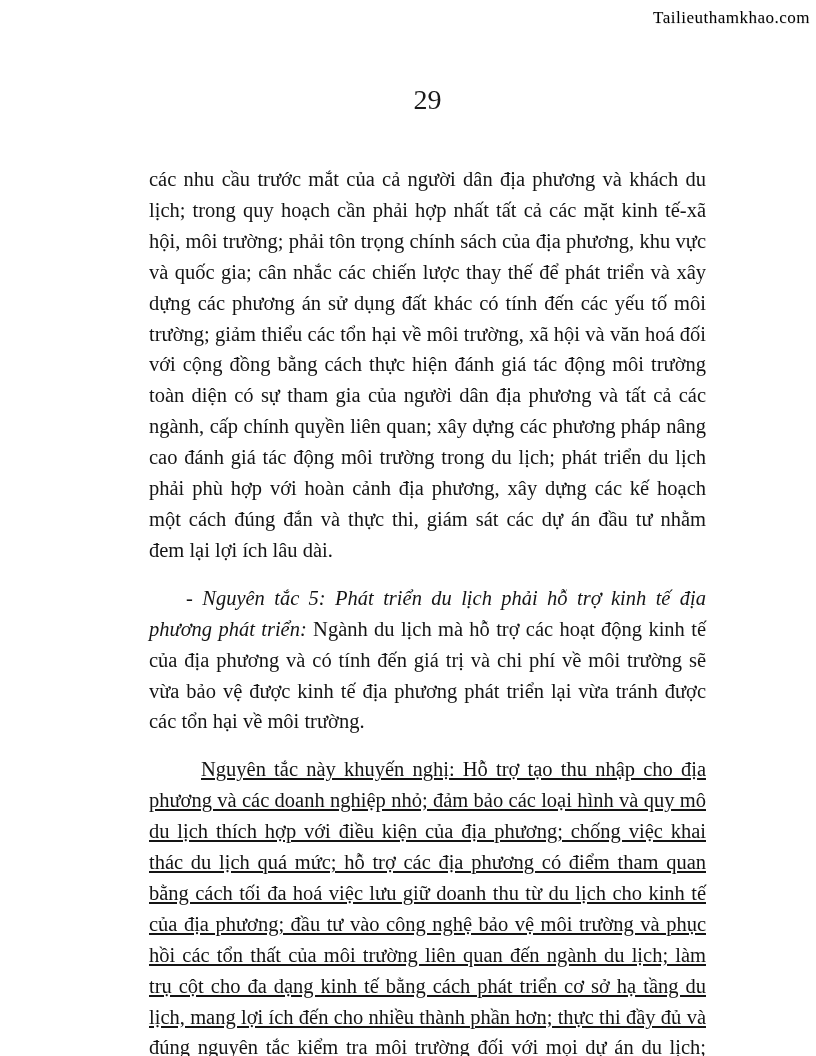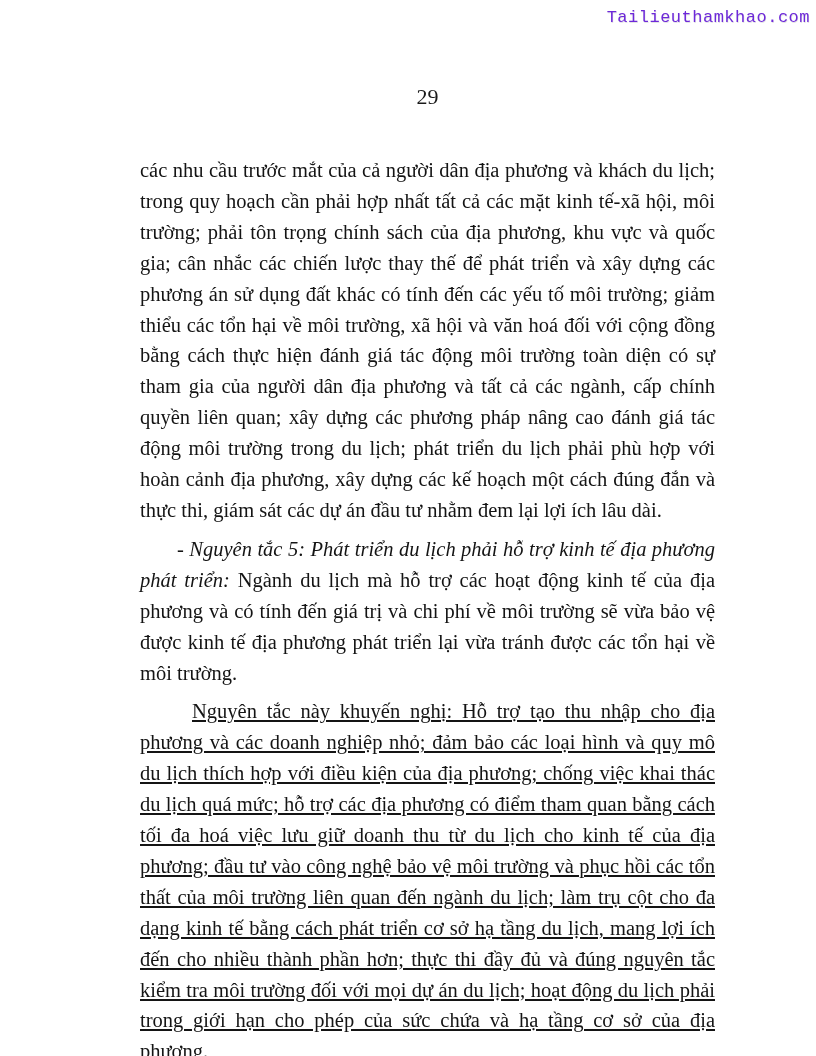--- a/index.html
+++ b/index.html
@@ -11,45 +11,45 @@
     margin: 0 auto;
     background: #ffffff;
     overflow: hidden;
     font-family: "Liberation Serif", "DejaVu Serif", serif;
     color: #141414;
   }
   .watermark {
     position: absolute;
     top: 8px;
     right: 6px;
-    font-family: Liberation Mono, monospace;
+    font-family: Liberation Serif, serif;
     font-size: 17px;
     letter-spacing: 0.5px;
-    color: #6d28d9;
+    color: #000000;
     text-shadow: 0.5px 0.5px 0 #e4e4e4;
   }
   .page-number {
     position: absolute;
     top: 84px;
     left: 132px;
     width: 591px;
     text-align: center;
-    font-size: 22px;
+    font-size: 28px;
     color: #1a1a1a;
   }
   .content {
     position: absolute;
     top: 147px;
     left: 132px;
     width: 591px;
     font-size: 20.5px;
     line-height: 30.9px;
     text-align: justify;
   }
-  .content p { margin: 8px; }
+  .content p { margin: 17px; }
   .indent-sm { text-indent: 37px; }
   .indent-lg { text-indent: 52px; text-decoration: underline; }
   .lead-italic { font-style: italic; }
 </style>
 </head>
 <body>
 
 <div class="page">
 
   <div class="watermark">Tailieuthamkhao.com</div>

